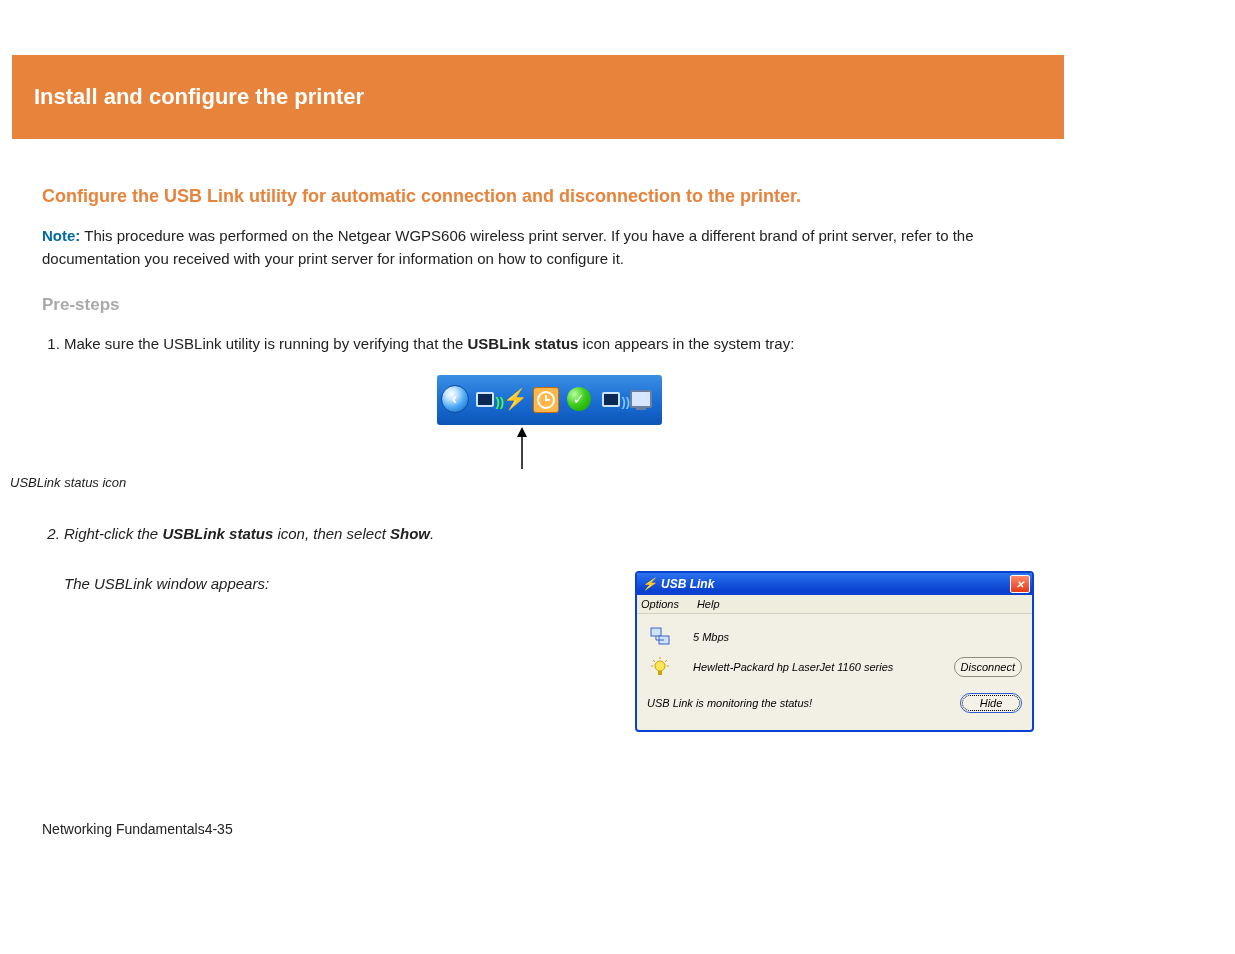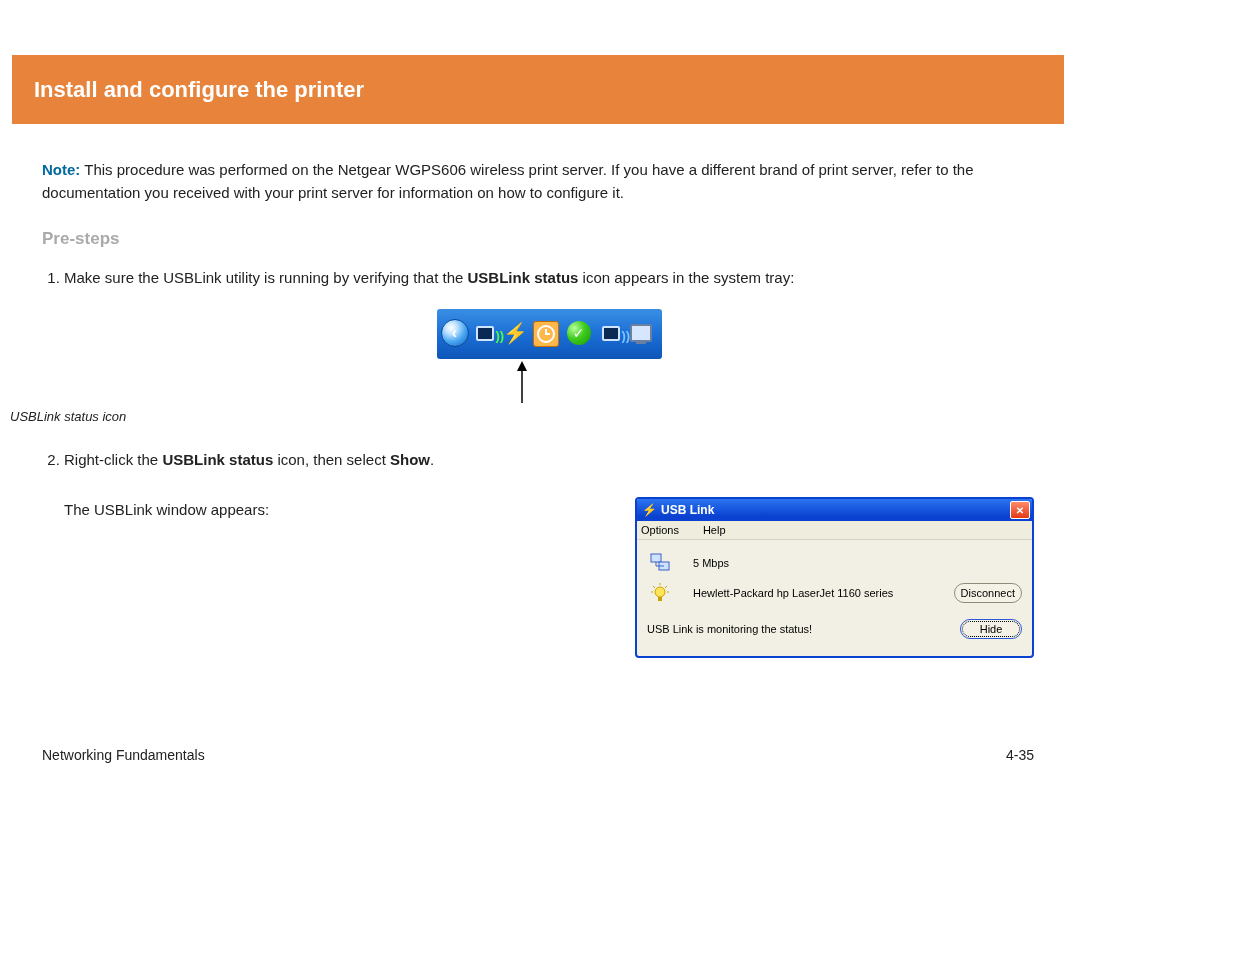--- a/index.html
+++ b/index.html
@@ -8,21 +8,21 @@
     font-family: Arial, Helvetica, sans-serif;
     background: #ffffff;
     width: 1235px;
   }
   .page {
     width: 1235px;
     position: relative;
   }
   .orange-banner {
     background: #E8833B;
-    height: 69px;
+    height: 84px;
     margin: 55px 0 0 12px;
     width: 1052px;
     color: #ffffff;
     display: flex;
     align-items: center;
     padding-left: 22px;
     font-size: 22px;
     font-weight: bold;
     box-sizing: border-box;
   }
@@ -262,21 +262,21 @@
     font-size: 10px;
     font-weight: bold;
   }
   .usb-menu {
     background: #efedde;
     border-bottom: 1px solid #d5d2c2;
     padding: 1px 4px;
     height: 16px;
     display: flex;
     align-items: flex-end;
-    gap: 24px;
+    gap: 18px;
   }
   .usb-menu span {
     color: #000;
     font-size: 11px;
   }
   .usb-body {
     padding: 6px 10px 10px 10px;
   }
   .usb-row {
     display: flex;
@@ -323,39 +323,40 @@
     align-items: center;
     justify-content: center;
     color: #f0c300;
     font-size: 16px;
   }
   .page-foot {
     width: 1052px;
     margin-left: 12px;
     padding: 14px 30px;
     display: flex;
-    justify-content: space-between;
+    justify-content: flex-start;
     font-size: 14px;
     color: #222;
     box-sizing: border-box;
   }
   strong.inline {
     font-weight: bold;
   }
 </style>
 </head>
 <body>
 
 <div class="page">
 
   <div class="orange-banner">
     <span>Install and configure the printer</span>
   </div>
 
   <div class="content">
+    <div class="sub-h">Configure the USB Link utility for automatic connection and disconnection to the printer.</div>
     <p>
       <span class="gray-label">Note:</span><span> This procedure was performed on the Netgear WGPS606 wireless print server. If you have a different brand of print server, refer to the documentation you received with your print server for information on how to configure it.</span>
     </p>
 
     <div class="gray-sub">Pre-steps</div>
 
     <ol class="steps">
       <li>
         <span>Make sure the USBLink utility is running by verifying that the </span><strong class="inline">USBLink status</strong><span> icon appears in the system tray:</span>
 
@@ -385,21 +386,21 @@
           <div class="arrow-col" style="padding-left:0; margin-left:-54px;">
             <svg class="arrow-svg" width="14" height="42">
               <line x1="7" y1="42" x2="7" y2="6" stroke="#000" stroke-width="1.5"></line>
               <polygon points="7,0 2,10 12,10" fill="#000"></polygon>
             </svg>
           </div>
           <div class="tray-note" style="margin-left:-54px;">USBLink status icon</div>
         </div>
       </li>
 
-      <li style="margin-top:22px;">
+      <li style="margin-top:30px;font-style:italic;">
         <span>Right-click the </span><strong class="inline">USBLink status</strong><span> icon, then select </span><strong class="inline">Show</strong>.
         
         <div class="window-row">
           <div class="note-left">The USBLink window appears:</div>
 
           <div class="usb-window">
             <div class="usb-title">
               <span class="usb-title-icon">⚡</span>
               <span>USB Link</span>
               <div class="usb-close">✕</div>

